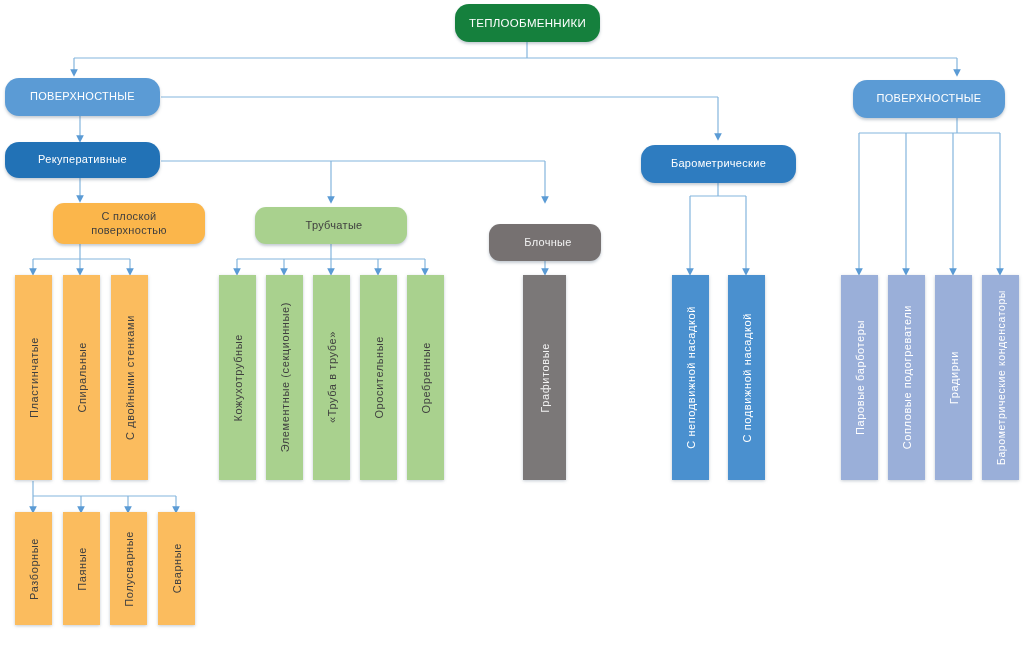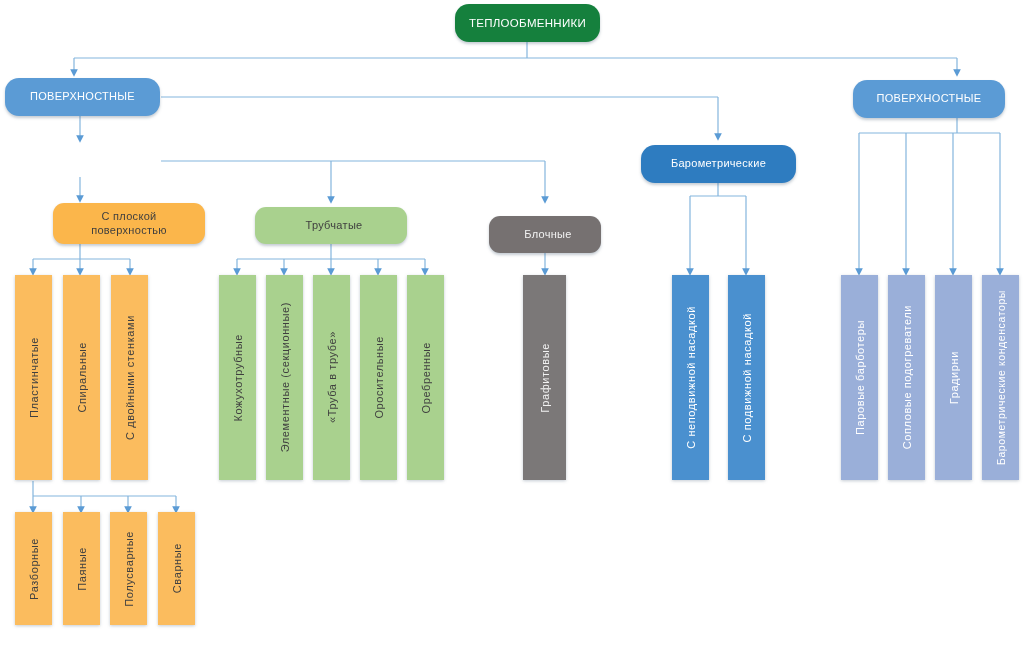--- a/index.html
+++ b/index.html
@@ -138,34 +138,37 @@
   </div>
 
   <div class="node c-level1" style="left:5px; top:78px; width:155px; height:38px; font-size:11px;">
     <span>ПОВЕРХНОСТНЫЕ</span>
   </div>
 
   <div class="node c-level1" style="left:853px; top:80px; width:152px; height:38px; font-size:11px;">
     <span>ПОВЕРХНОСТНЫЕ</span>
   </div>
 
+  <div class="node c-recup" style="left:5px; top:142px; width:155px; height:36px; font-size:11px;">
+    <span>Рекуперативные</span>
+  </div>
 
   <div class="node c-regen" style="left:641px; top:145px; width:155px; height:38px; font-size:11px;">
     <span>Барометрические</span>
   </div>
 
   <div class="node c-orange rounded-sm" style="left:8px; top:203px; width:152px; height:41px; font-size:11px; padding:0 10px;">
     <span>С плоской поверхностью</span>
   </div>
 
   <div class="node c-green rounded-sm" style="left:255px; top:207px; width:152px; height:37px; font-size:11px;">
     <span>Трубчатые</span>
   </div>
 
-  <div class="node c-gray rounded-sm" style="left:489px; top:216px; width:112px; height:37px; font-size:11px;">
+  <div class="node c-gray rounded-sm" style="left:489px; top:224px; width:112px; height:37px; font-size:11px;">
     <span>Блочные</span>
   </div>
 
   <div class="bar c-orangebar" style="left:15px; top:275px; width:37px; height:205px;">
     <span class="vtext" style="font-size:11px;">Пластинчатые</span>
   </div>
   <div class="bar c-orangebar" style="left:63px; top:275px; width:37px; height:205px;">
     <span class="vtext" style="font-size:11px;">Спиральные</span>
   </div>
   <div class="bar c-orangebar" style="left:111px; top:275px; width:37px; height:205px;">

